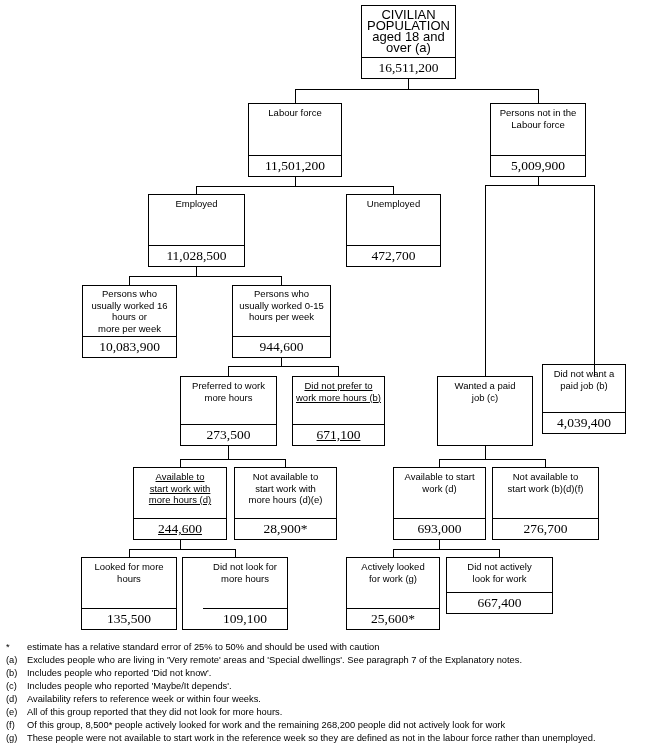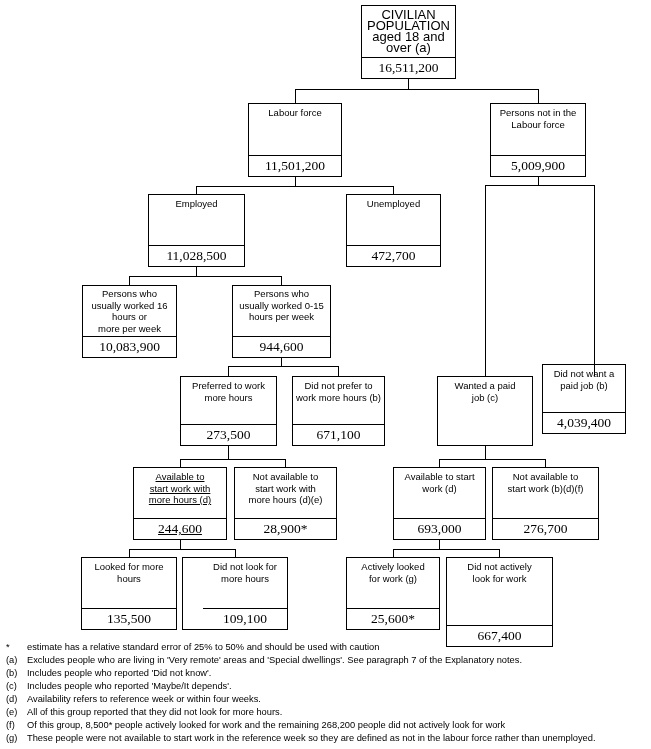--- a/index.html
+++ b/index.html
@@ -99,21 +99,21 @@
 hours per week</div>
     <div class="node-value">944,600</div>
   </div>
 
   <div class="node" style="left:180px; top:376px; width:97px; height:70px;">
     <div class="node-label">Preferred to work
 more hours</div>
     <div class="node-value">273,500</div>
   </div>
 
-  <div class="node" style="left:292px; top:376px; width:93px; height:70px;">
+  <div class="node" style="left:292px; top:376px; width:93px; height:70px;text-decoration:underline;">
     <div class="node-label">Did not prefer to
 work more hours (b)</div>
     <div class="node-value">671,100</div>
   </div>
 
   <div class="node" style="left:437px; top:376px; width:96px; height:70px;">
     <div class="node-label">Wanted a paid
 job (c)</div>
   </div>
 
@@ -160,21 +160,21 @@
 more hours</div>
     <div class="node-value">109,100</div>
   </div>
 
   <div class="node" style="left:346px; top:557px; width:94px; height:73px;">
     <div class="node-label">Actively looked
 for work (g)</div>
     <div class="node-value">25,600*</div>
   </div>
 
-  <div class="node" style="left:446px; top:557px; width:107px; height:90px;">
+  <div class="node" style="left:446px; top:557px; width:107px; height:57px;">
     <div class="node-label">Did not actively
 look for work</div>
     <div class="node-value">667,400</div>
   </div>
 
   <div id="connector-layer">
       <div class="ln" style="left: 408px; top: 79px; width: 1px; height: 10px;"></div>
       <div class="ln" style="left: 295px; top: 89px; width: 244px; height: 1px;"></div>
       <div class="ln" style="left: 295px; top: 89px; width: 1px; height: 14px;"></div>
       <div class="ln" style="left: 538px; top: 89px; width: 1px; height: 14px;"></div>

